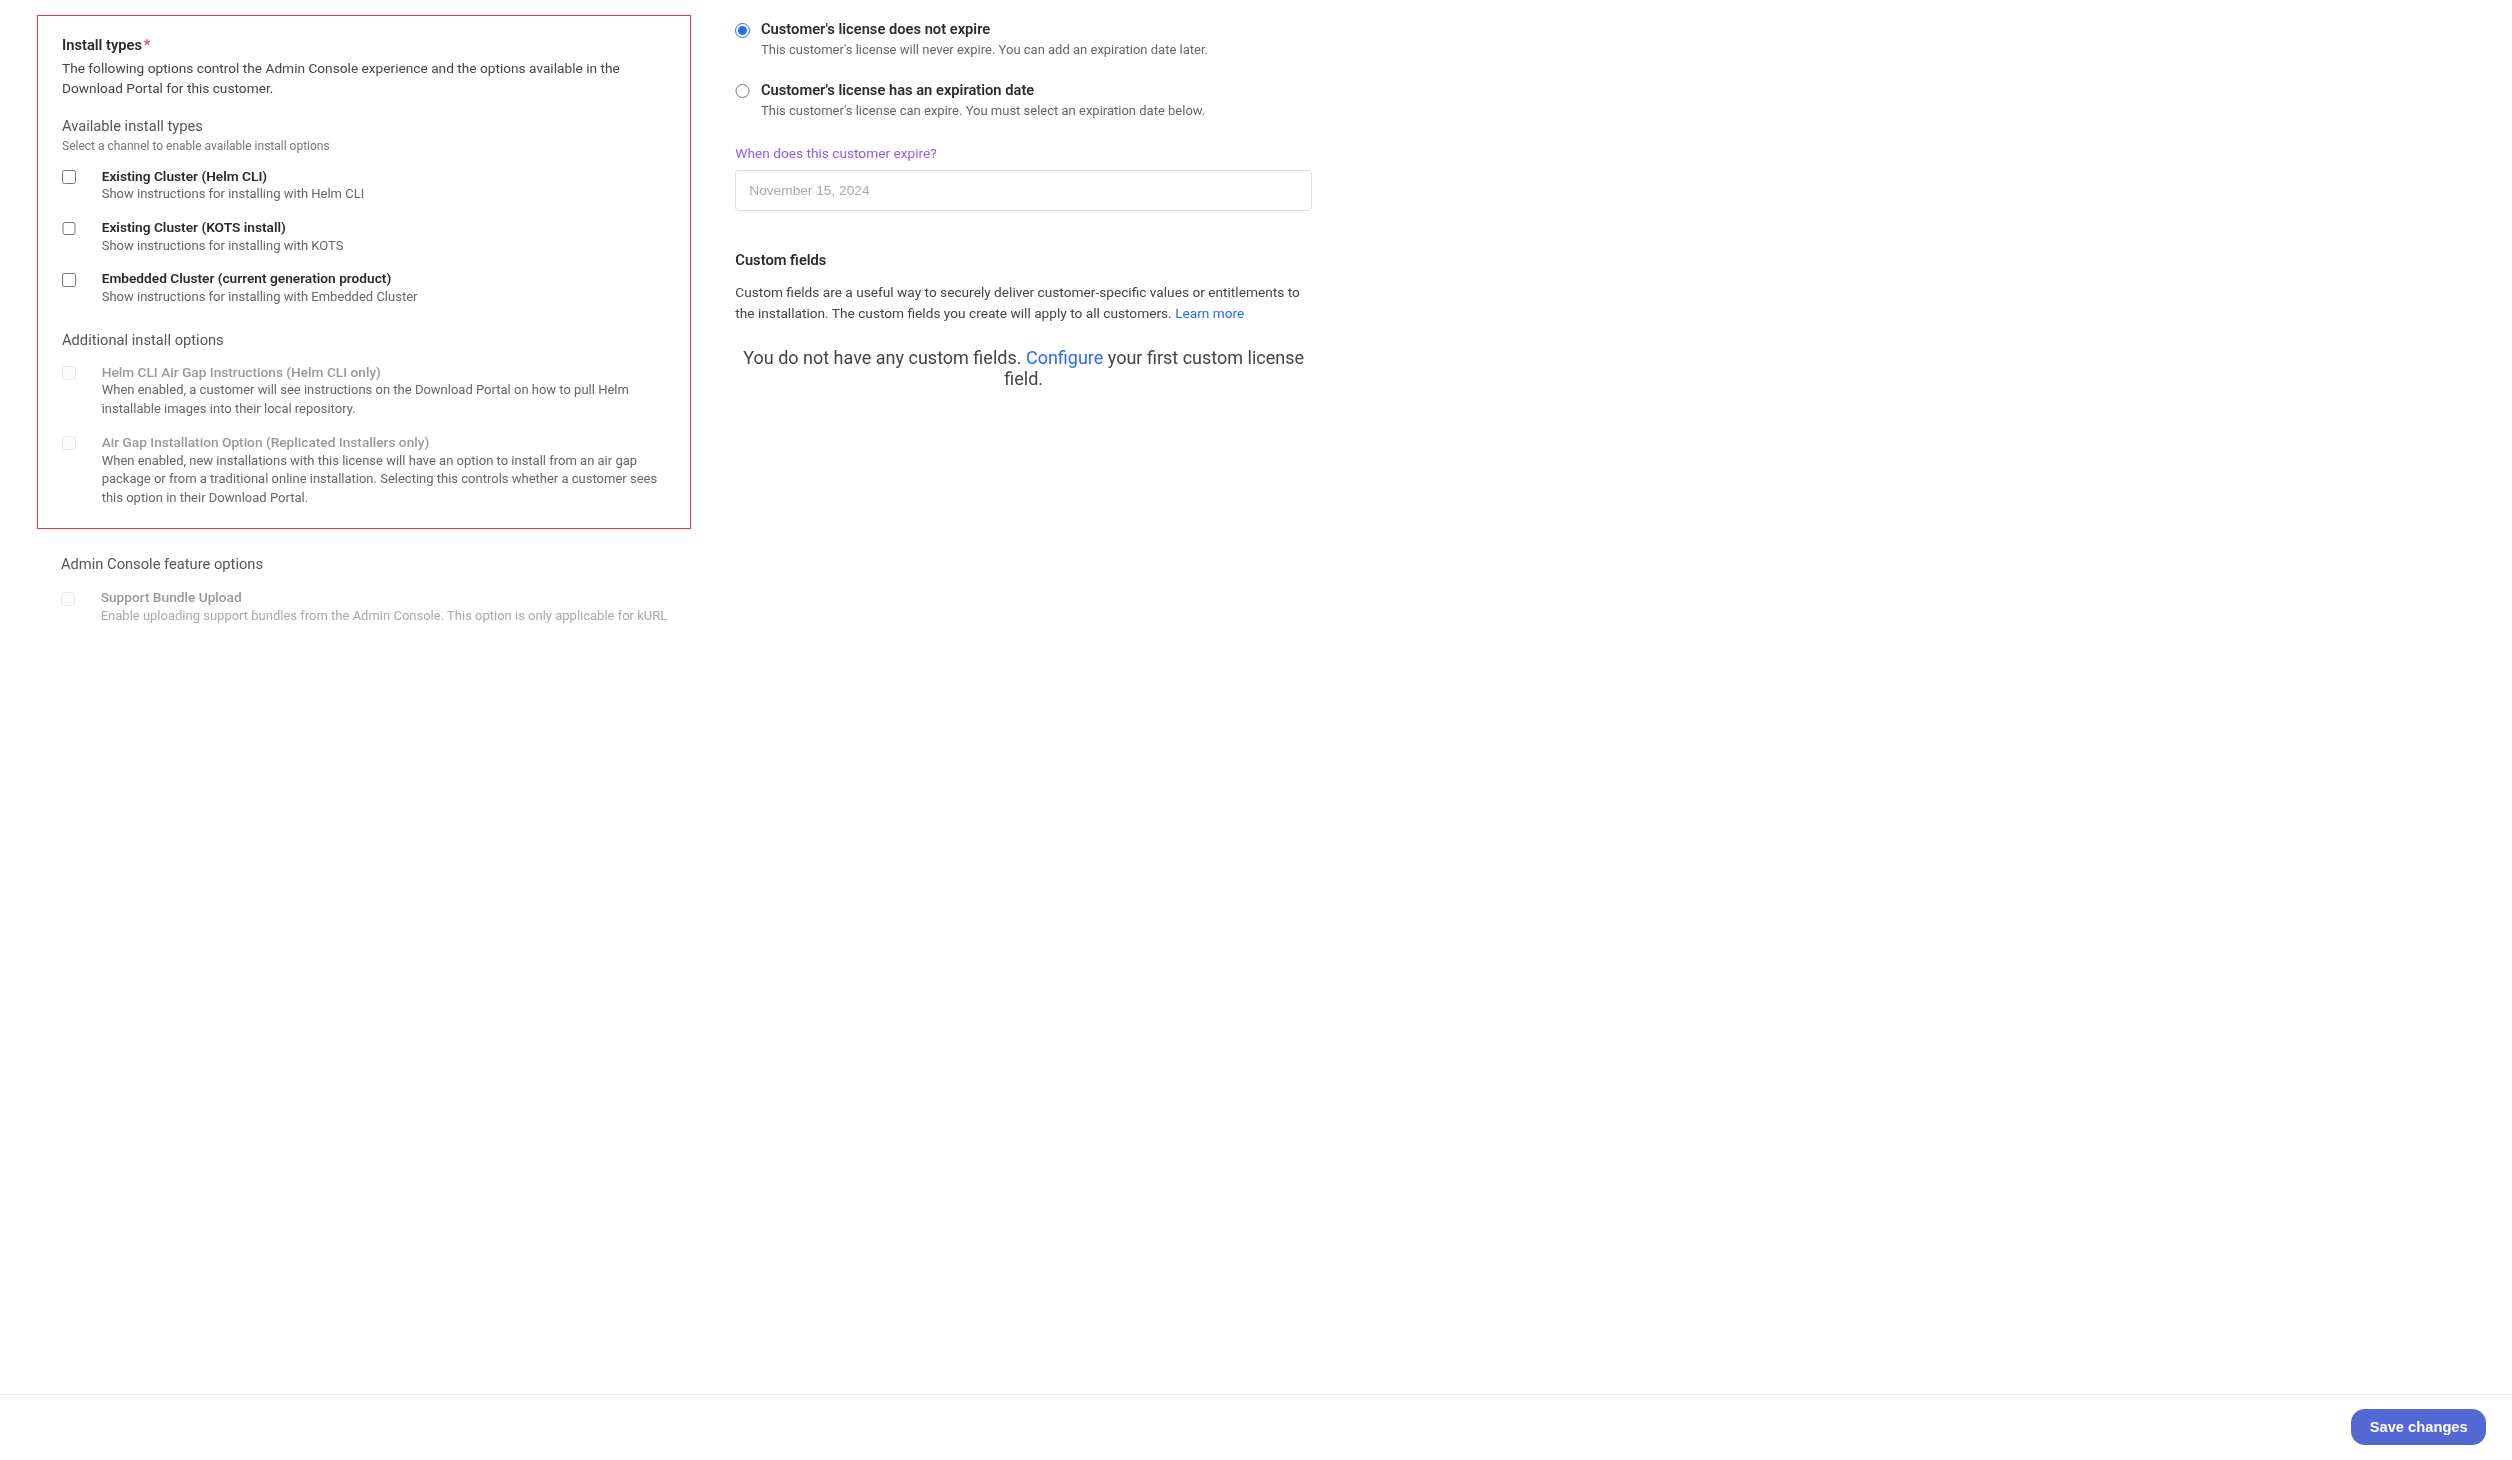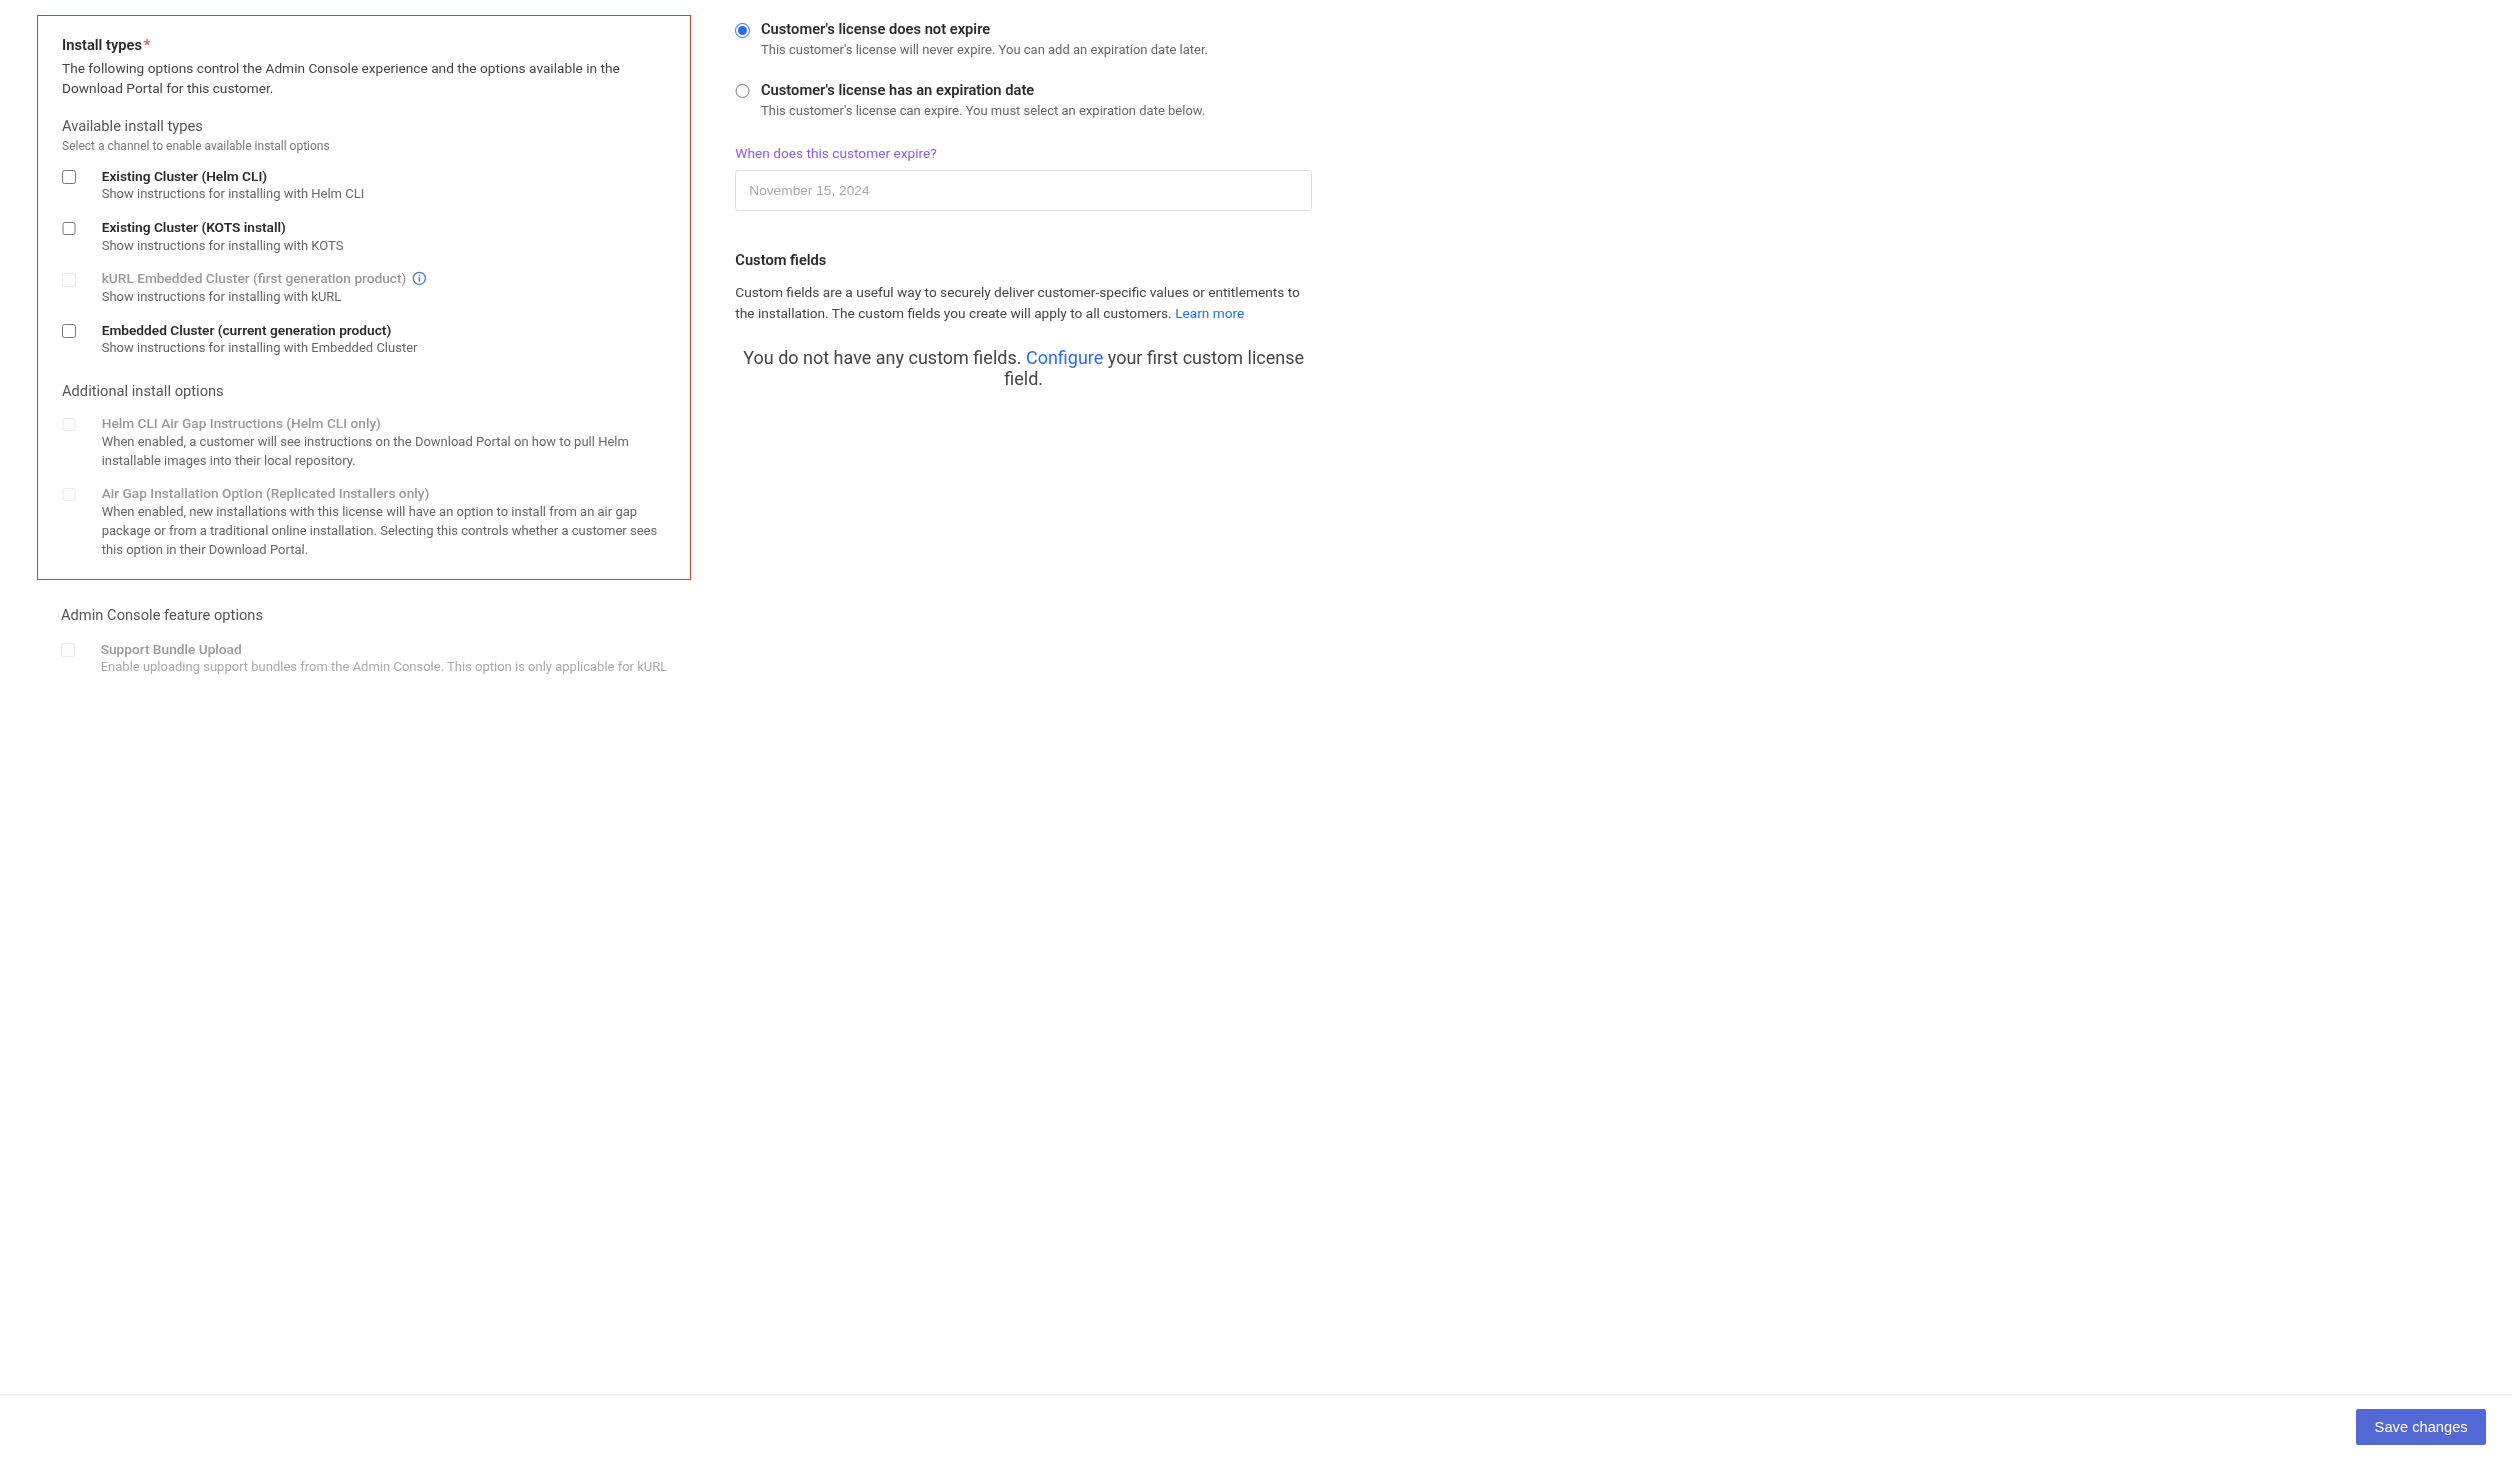--- a/index.html
+++ b/index.html
@@ -163,22 +163,22 @@
       padding: 14.7px 26px;
       display: flex;
       justify-content: flex-end;
     }
     .save-btn {
       background: #5468d4;
       color: #fff;
       border: none;
       padding: 10px 18.3px;
       font-size: 14.7px;
-      font-weight: 400;
-      border-radius: 2px;
+      font-weight: 700;
+      border-radius: 14px;
       cursor: pointer;
     }
   </style>
 </head>
 <body>
 
 <div class="page">
   <div class="left-column">
     <div class="highlighted-section">
       <div class="section-title">
@@ -198,34 +198,20 @@
       </div>
 
       <div class="option-row">
         <input type="checkbox" style="">
         <div class="option-content">
           <div class="option-label">Existing Cluster (KOTS install)</div>
           <div class="option-sub">Show instructions for installing with KOTS</div>
         </div>
       </div>
 
-      <div class="option-row">
-        <input type="checkbox" disabled="" class="cb-disabled" style="">
-        <div class="option-content">
-          <div class="option-label disabled">
-            <span>kURL Embedded Cluster (first generation product)</span>
-            <svg class="info-icon-svg" viewBox="0 0 16 16" fill="none" stroke="#4a73c9" stroke-width="1.4">
-              <circle cx="8" cy="8" r="6.6"></circle>
-              <line x1="8" y1="7" x2="8" y2="11.2" stroke-linecap="round"></line>
-              <circle cx="8" cy="4.7" r="0.85" fill="#4a73c9" stroke="none"></circle>
-            </svg>
-          </div>
-          <div class="option-sub">Show instructions for installing with kURL</div>
-        </div>
-      </div>
 
       <div class="option-row">
         <input type="checkbox" style="">
         <div class="option-content">
           <div class="option-label">Embedded Cluster (current generation product)</div>
           <div class="option-sub">Show instructions for installing with Embedded Cluster</div>
         </div>
       </div>
 
       <div class="additional-section">

